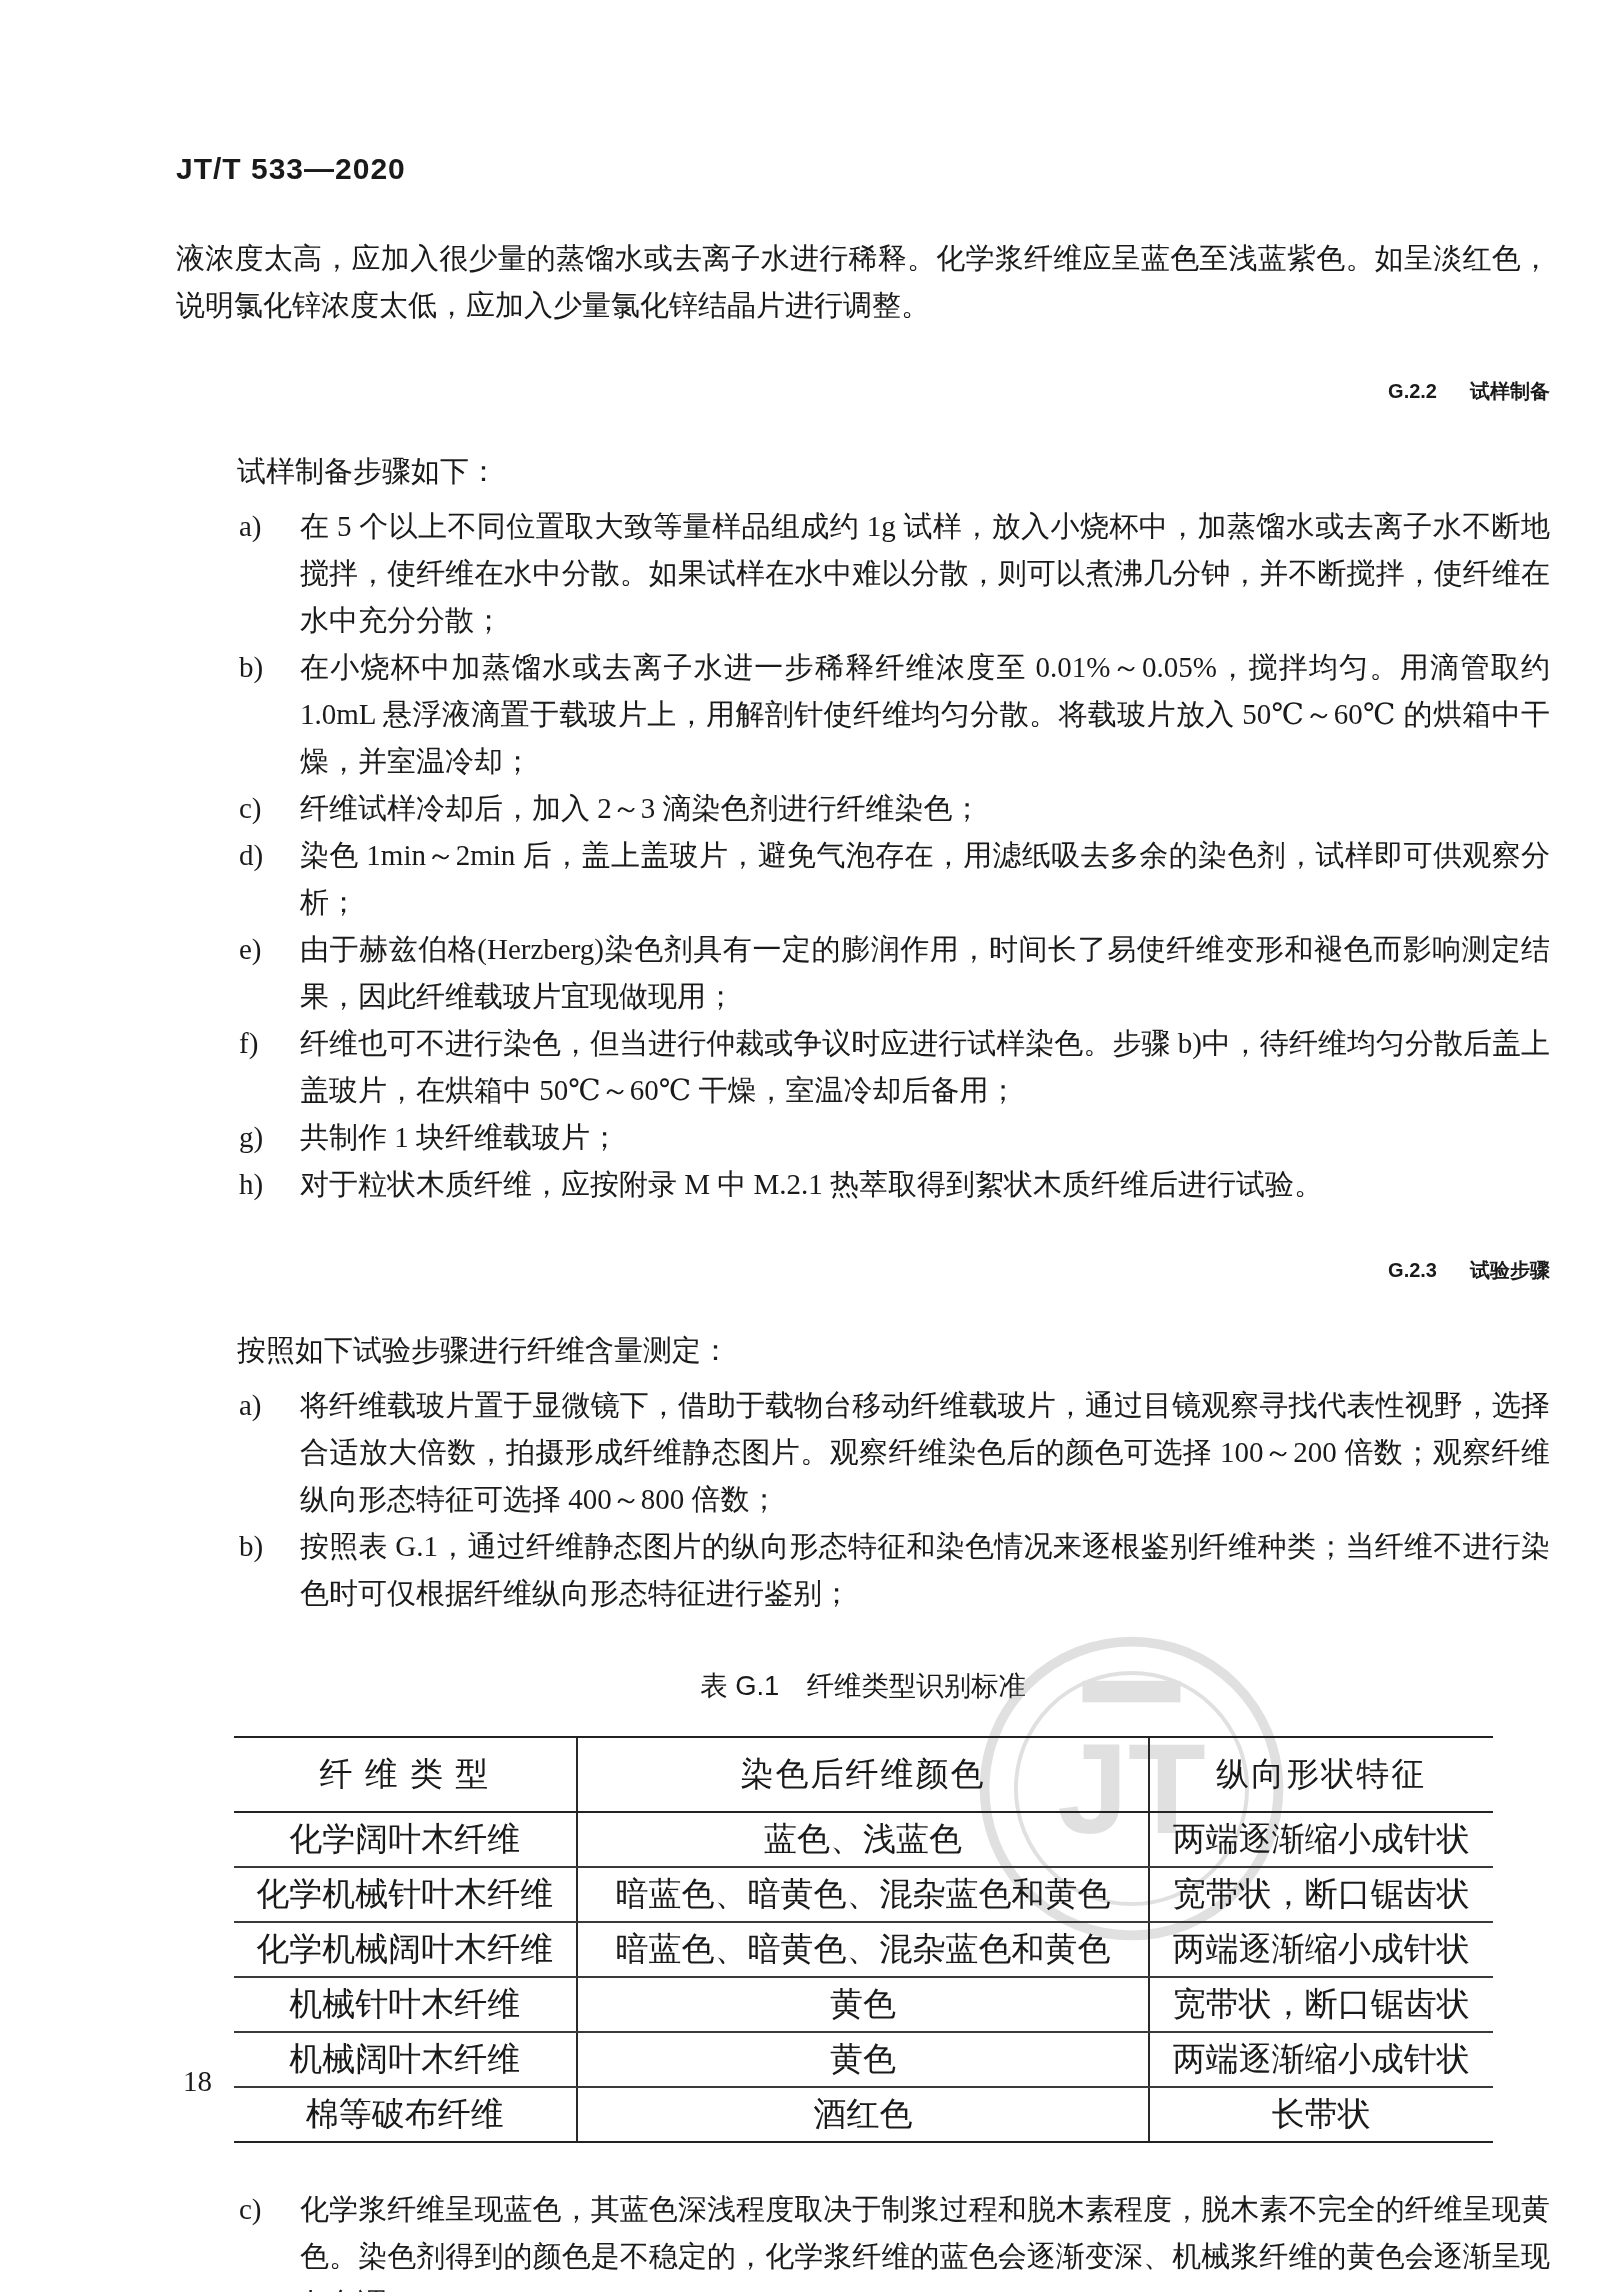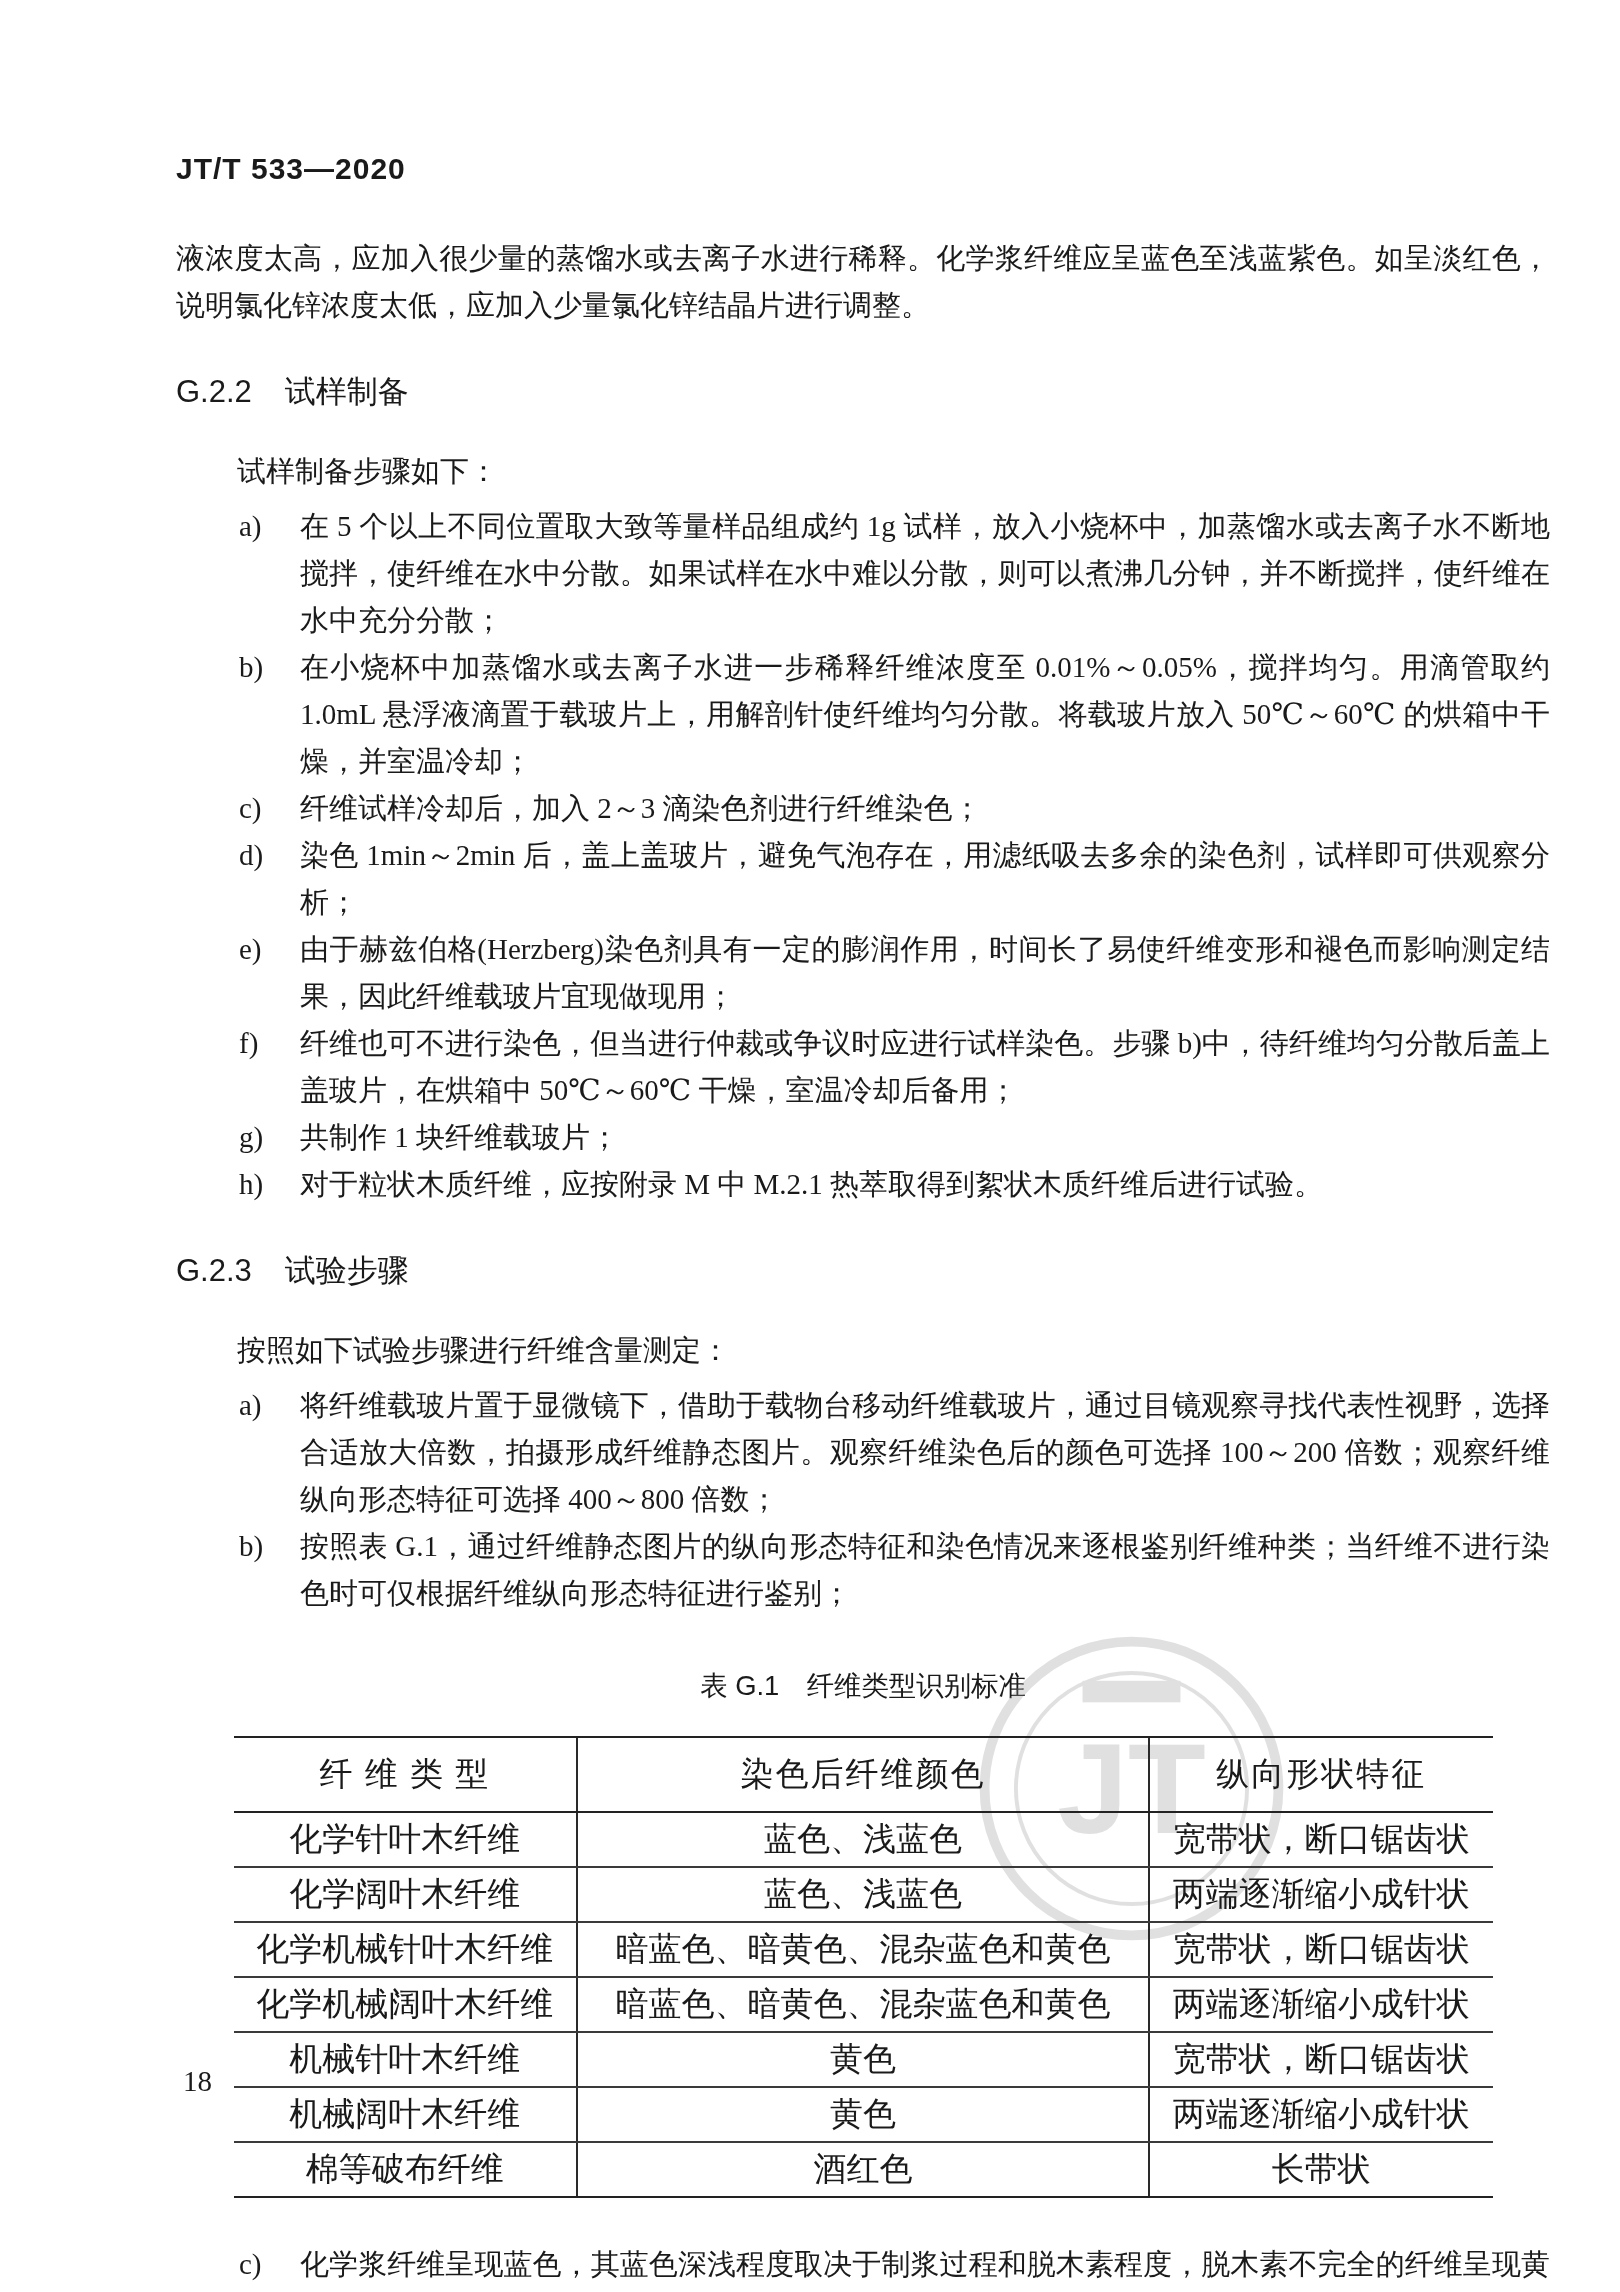--- a/index.html
+++ b/index.html
@@ -22,23 +22,24 @@
     font-size:30px;
     letter-spacing:1px;
     margin-bottom:43px;
   }
   .para{
     text-align:justify;
     margin:0 0 33px 0;
   }
   .section-heading{
     font-family:"Liberation Sans","DejaVu Sans",sans-serif;
-    font-weight:normal;
-    font-size:31px;
+    font-weight:bold;
+    font-size:20px;
     margin:39px 0 33px 0;
+    text-align:right;
   }
   .section-heading .sec-num{margin-right:33px;}
   .section-intro{
     text-indent:61px;
     margin:0 0 7.8px 0;
   }
   .list{margin:0;}
   .list-item{
     display:flex;
     align-items:flex-start;
@@ -191,25 +192,20 @@
   <table class="std-table">
     <thead>
         <tr>
           <th>纤 维 类 型</th>
           <th>染色后纤维颜色</th>
           <th>纵向形状特征</th>
         </tr>
       </thead>
     <tbody>
         <tr>
-          <td>化学针叶木纤维</td>
-          <td>蓝色、浅蓝色</td>
-          <td>宽带状，断口锯齿状</td>
-        </tr>
-        <tr>
           <td>化学阔叶木纤维</td>
           <td>蓝色、浅蓝色</td>
           <td>两端逐渐缩小成针状</td>
         </tr>
         <tr>
           <td>化学机械针叶木纤维</td>
           <td>暗蓝色、暗黄色、混杂蓝色和黄色</td>
           <td>宽带状，断口锯齿状</td>
         </tr>
         <tr>

